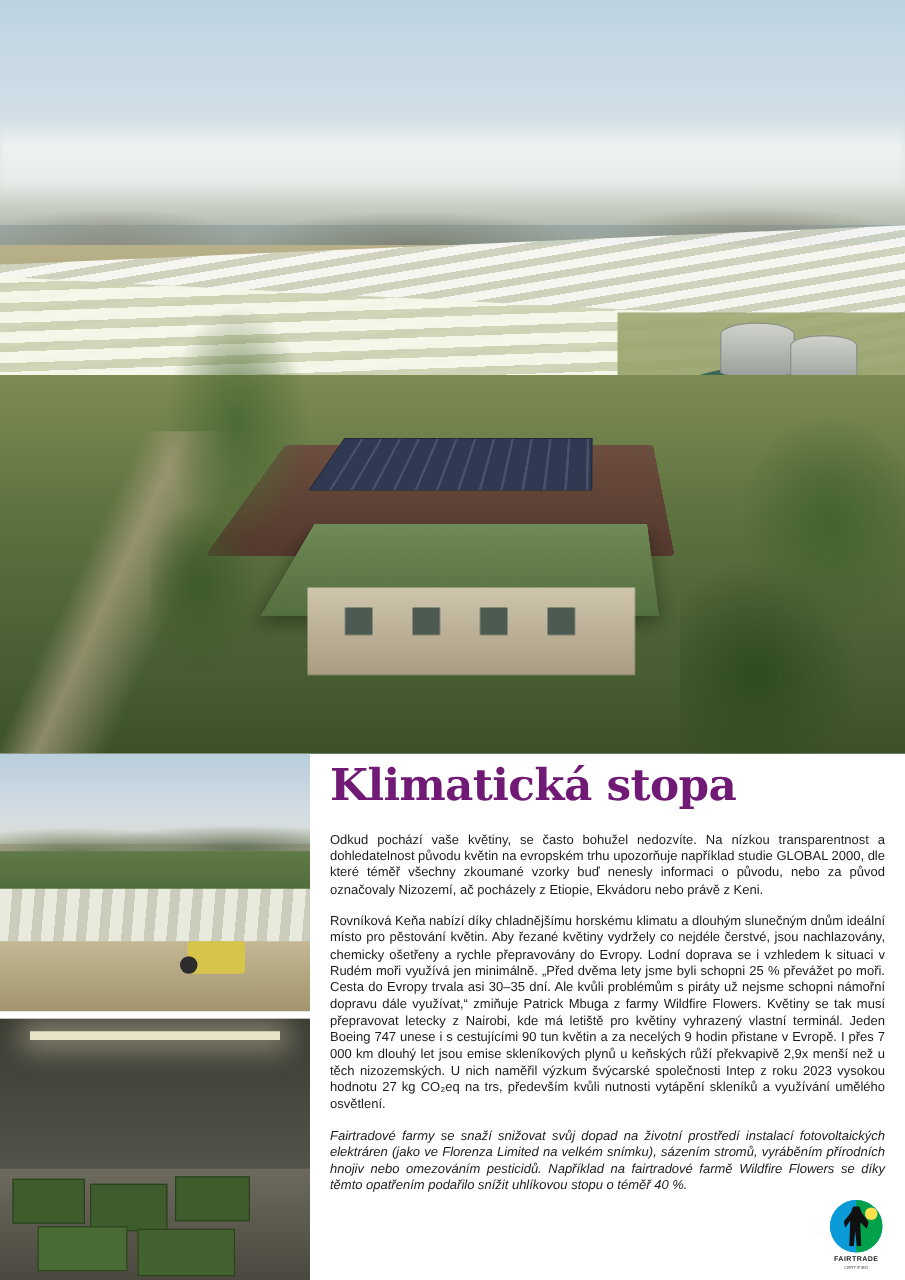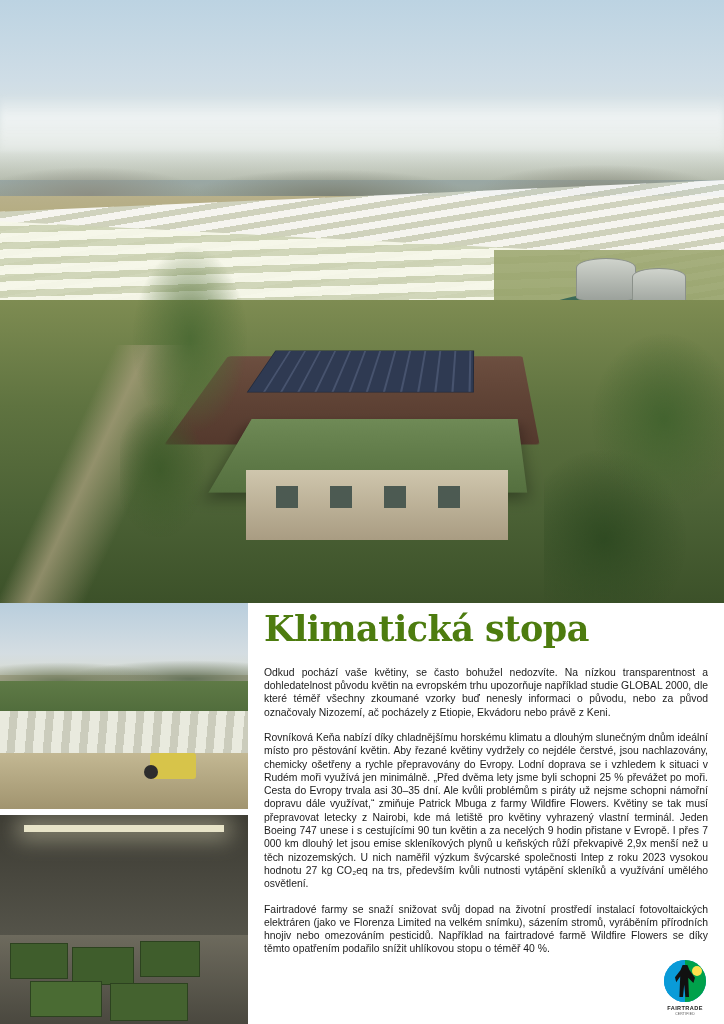--- a/index.html
+++ b/index.html
@@ -214,32 +214,32 @@
     top: 603px;
     width: 444px;
   }
   .article h1 {
     margin: 8px 0 18px 0;
     font-family: "DejaVu Serif", serif;
     font-weight: bold;
     font-size: 35px;
     line-height: 1.05;
     letter-spacing: -0.5px;
-    color: #4d7c0f;
+    color: #701a75;
   }
   .article p {
     margin: 0 0 12px 0;
     font-family: "Liberation Sans", sans-serif;
     font-size: 10.4px;
     line-height: 13.3px;
     text-align: justify;
     color: #1b1b1b;
     hyphens: auto;
   }
-  .article p:last-child { margin-bottom: 0; }
+  .article p:last-child { margin-bottom: 0; font-style: italic; }
 
   
   .ft-logo {
     position: absolute;
     left: 657px;
     top: 960px;
     width: 56px;
     text-align: center;
   }
   .ft-mark {

